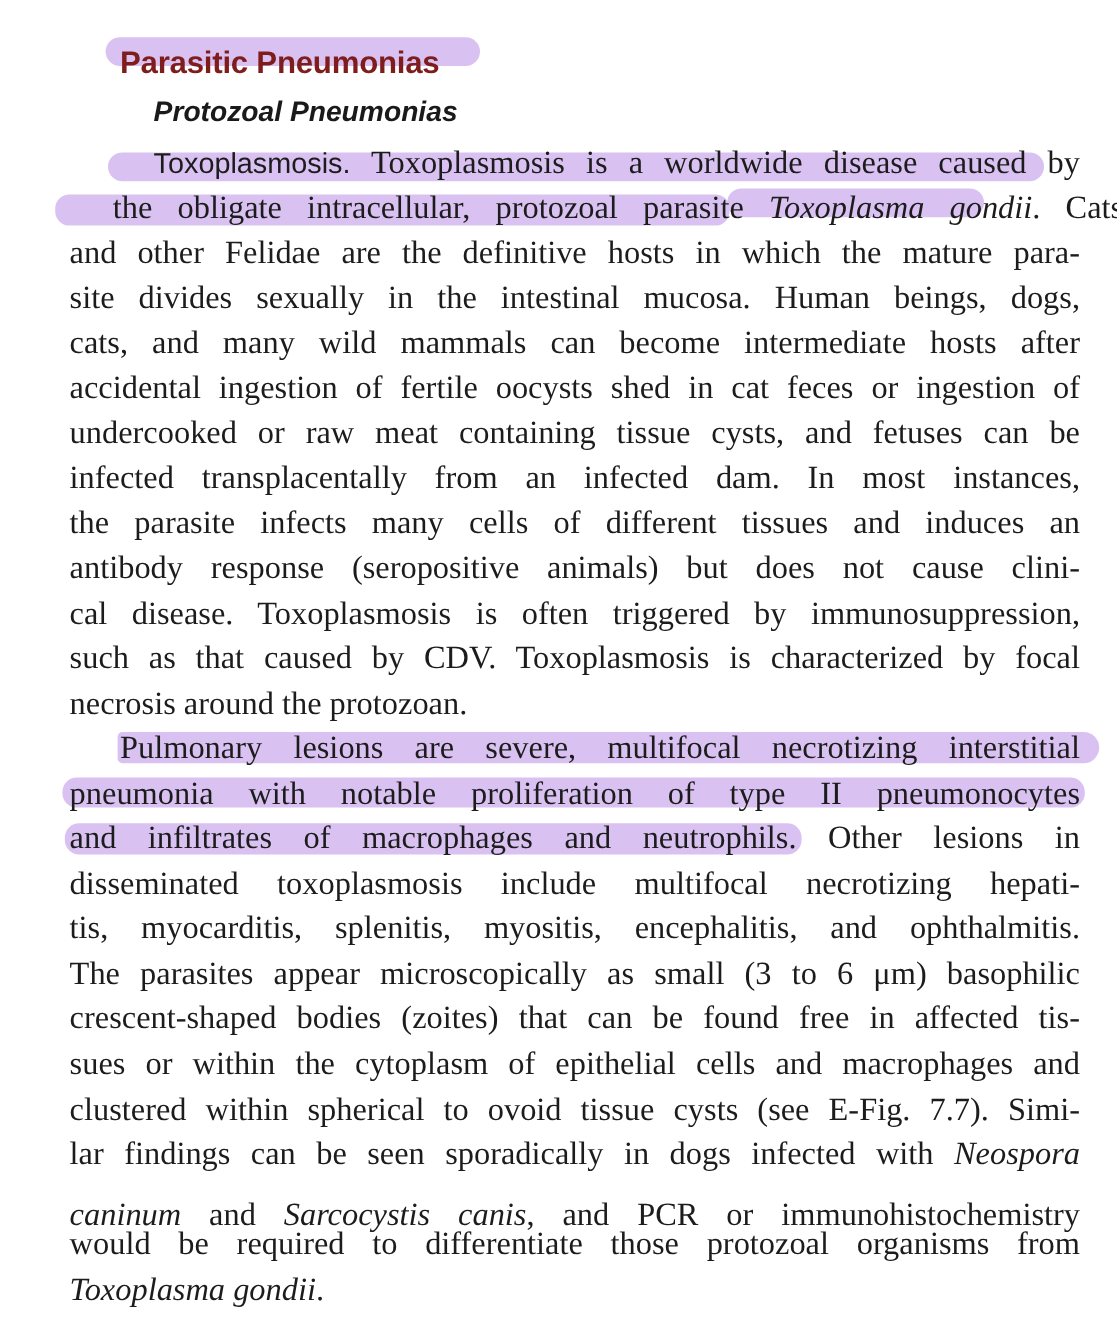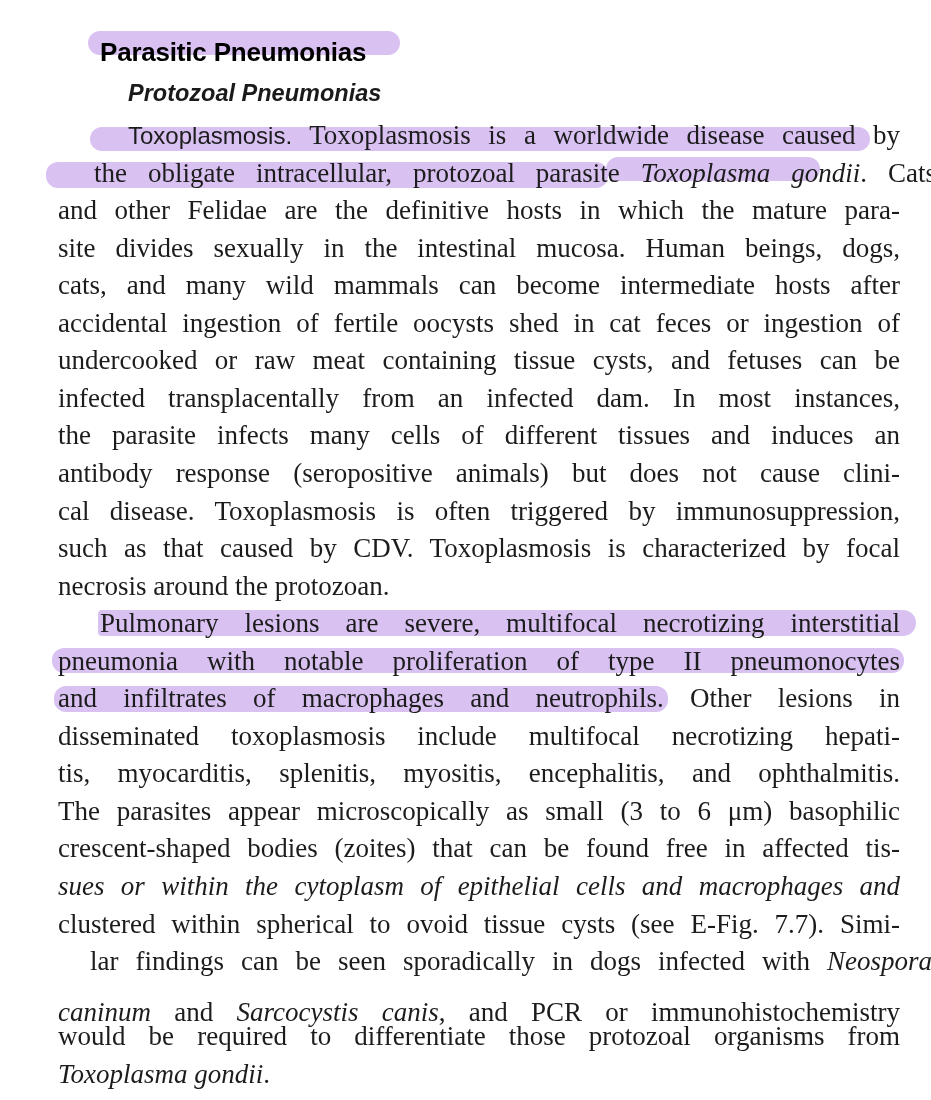--- a/index.html
+++ b/index.html
@@ -1,19 +1,19 @@
 <!DOCTYPE html>
 <html><head>
   <meta charset="utf-8">
   <style>
     html, body { margin: 0; padding: 0; background: #ffffff; }
     body { width: 931px; height: 1100px; position: relative; overflow: hidden; }
     .page { position: absolute; left: 0; top: 0; width: 931px; height: 1100px; background: #ffffff; }
     .hl { position: absolute; background: #d9c2f2; border-radius: 12px; z-index: 0; }
-    .h1 { position: absolute; left: 100px; top: 37px; font-family: "Liberation Sans", sans-serif; font-weight: bold; font-size: 26px; color: #000000; z-index: 1; letter-spacing: -0.2px; }
+    .h1 { position: absolute; left: 100px; top: 37px; font-family: "Liberation Sans", sans-serif; font-weight: bold; font-size: 26px; color: #7f1d1d; z-index: 1; letter-spacing: -0.2px; }
     .h2 { position: absolute; left: 100px; top: 80px; font-family: "Liberation Sans", sans-serif; font-style: italic; font-weight: bold; font-size: 23.5px; color: #1a1a1a; z-index: 1; margin-left: 28px; }
     .line { position: absolute; left: 58px; width: 842px; font-family: "Liberation Serif", serif; font-size: 27px; line-height: 32px; color: #1c1c1c; white-space: nowrap; text-align: justify; text-align-last: justify; z-index: 1; }
     .line.indent { left: 100px; width: 800px; }
     .line.last { text-align-last: left; }
     .runin { font-family: "Liberation Sans", sans-serif; font-size: 24px; margin-left: 28px; }
     em { font-style: italic; }
   </style>
 </head>
 <body>
 
@@ -44,20 +44,20 @@
       <div class="line" style="top: 494.5px;"><span>cal disease. Toxoplasmosis is often triggered by immunosuppression,</span></div>
       <div class="line" style="top: 532.05px;"><span>such as that caused by CDV. Toxoplasmosis is characterized by focal</span></div>
       <div class="line last" style="top: 569.6px;"><span>necrosis around the protozoan.</span></div>
       <div class="line indent" style="top: 607.15px;"><span>Pulmonary lesions are severe, multifocal necrotizing interstitial</span></div>
       <div class="line" style="top: 644.7px;"><span>pneumonia with notable proliferation of type II pneumonocytes</span></div>
       <div class="line" style="top: 682.25px;"><span>and infiltrates of macrophages and neutrophils. Other lesions in</span></div>
       <div class="line" style="top: 719.8px;"><span>disseminated toxoplasmosis include multifocal necrotizing hepati-</span></div>
       <div class="line" style="top: 757.35px;"><span>tis, myocarditis, splenitis, myositis, encephalitis, and ophthalmitis.</span></div>
       <div class="line" style="top: 794.9px;"><span>The parasites appear microscopically as small (3 to 6 μm) basophilic</span></div>
       <div class="line" style="top: 832.45px;"><span>crescent-shaped bodies (zoites) that can be found free in affected tis-</span></div>
-      <div class="line" style="top: 870px; font-style: italic;"><span>sues or within the cytoplasm of epithelial cells and macrophages and</span></div>
+      <div class="line" style="top: 870px;"><span>sues or within the cytoplasm of epithelial cells and macrophages and</span></div>
       <div class="line" style="top: 907.55px;"><span>clustered within spherical to ovoid tissue cysts (see E-Fig. 7.7). Simi-</span></div>
-      <div class="line" style="top: 945.1px; margin-left: 32px;"><span>lar findings can be seen sporadically in dogs infected with </span><em>Neospora</em></div>
+      <div class="line" style="top: 945.1px;"><span>lar findings can be seen sporadically in dogs infected with </span><em>Neospora</em></div>
       <div class="line" style="top: 996px;"><em>caninum</em><span> and </span><em>Sarcocystis canis</em><span>, and PCR or immunohistochemistry</span></div>
       <div class="line" style="top: 1020.2px;"><span>would be required to differentiate those protozoal organisms from</span></div>
       <div class="line last" style="top: 1057.75px;"><em>Toxoplasma gondii</em><span>.</span></div>
     </div>
 </div>
 
 </body></html>

